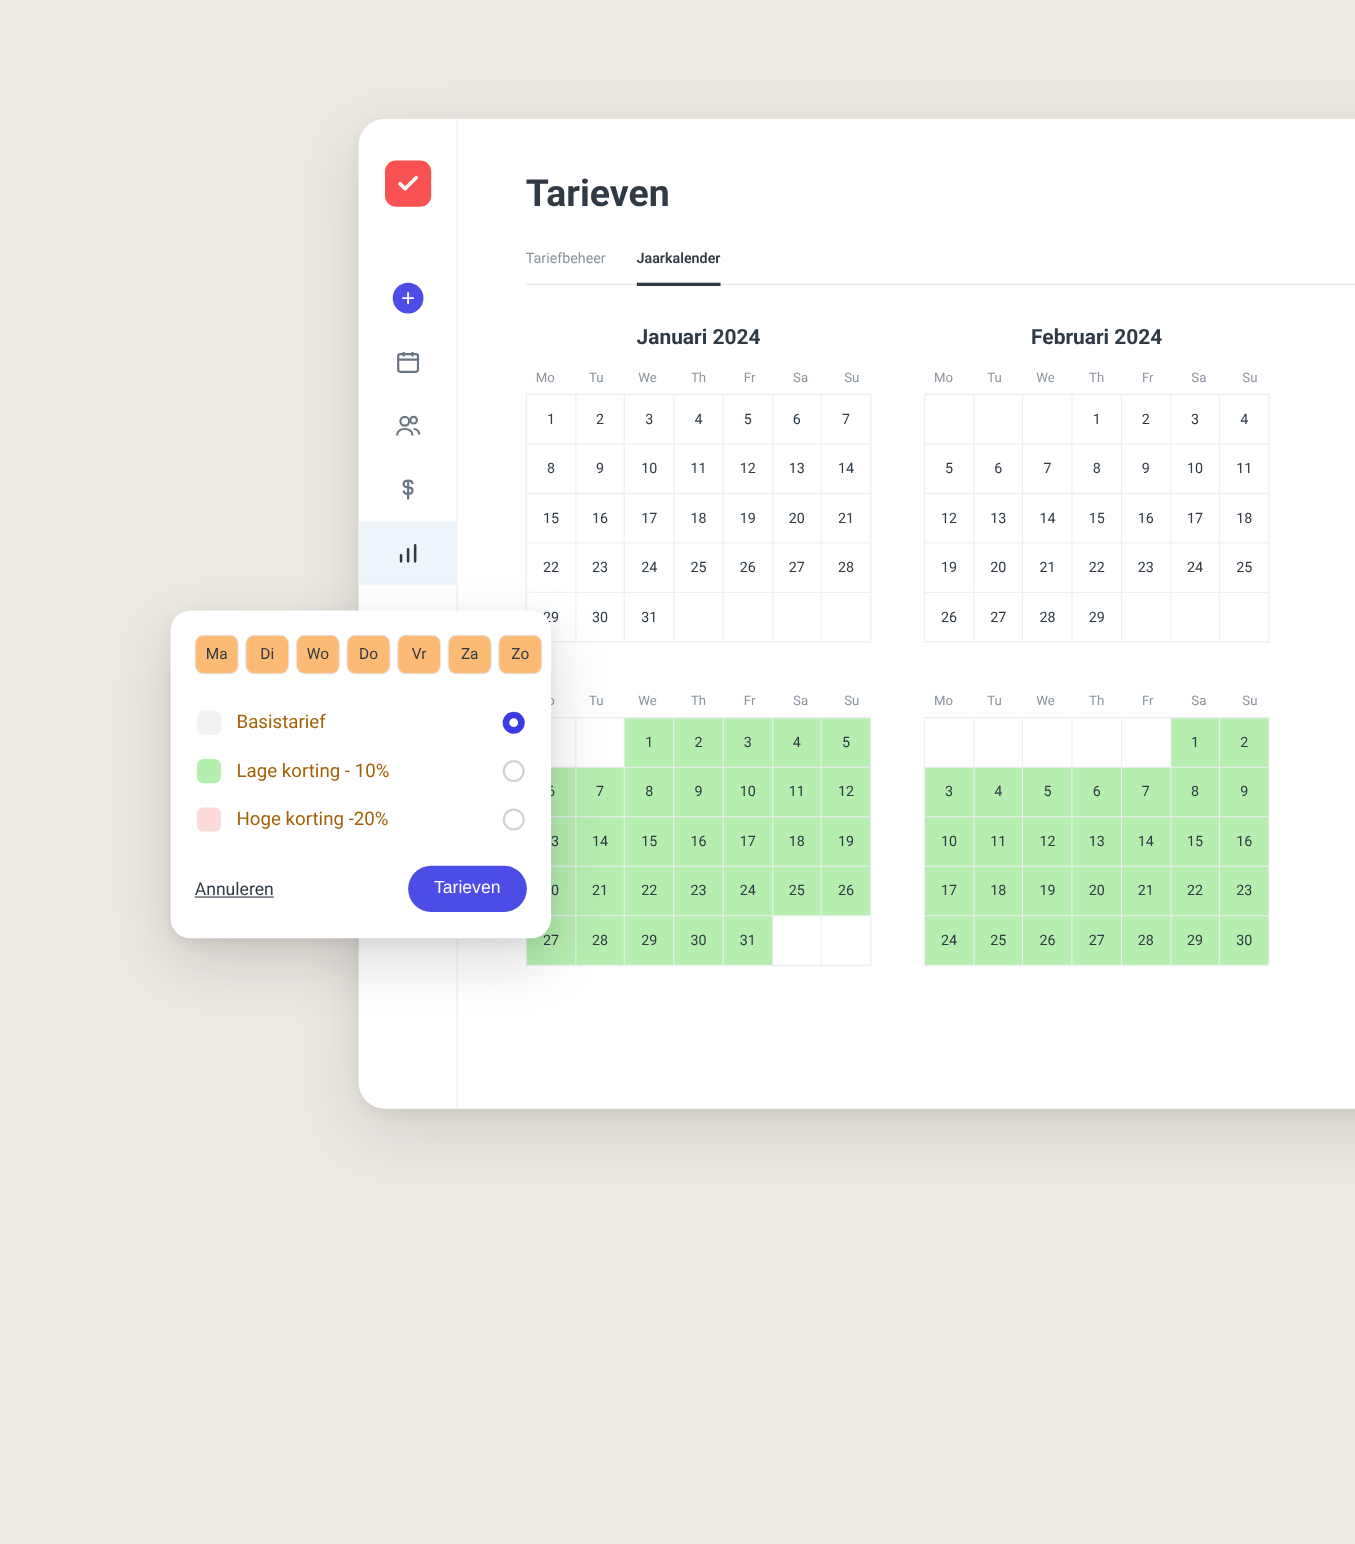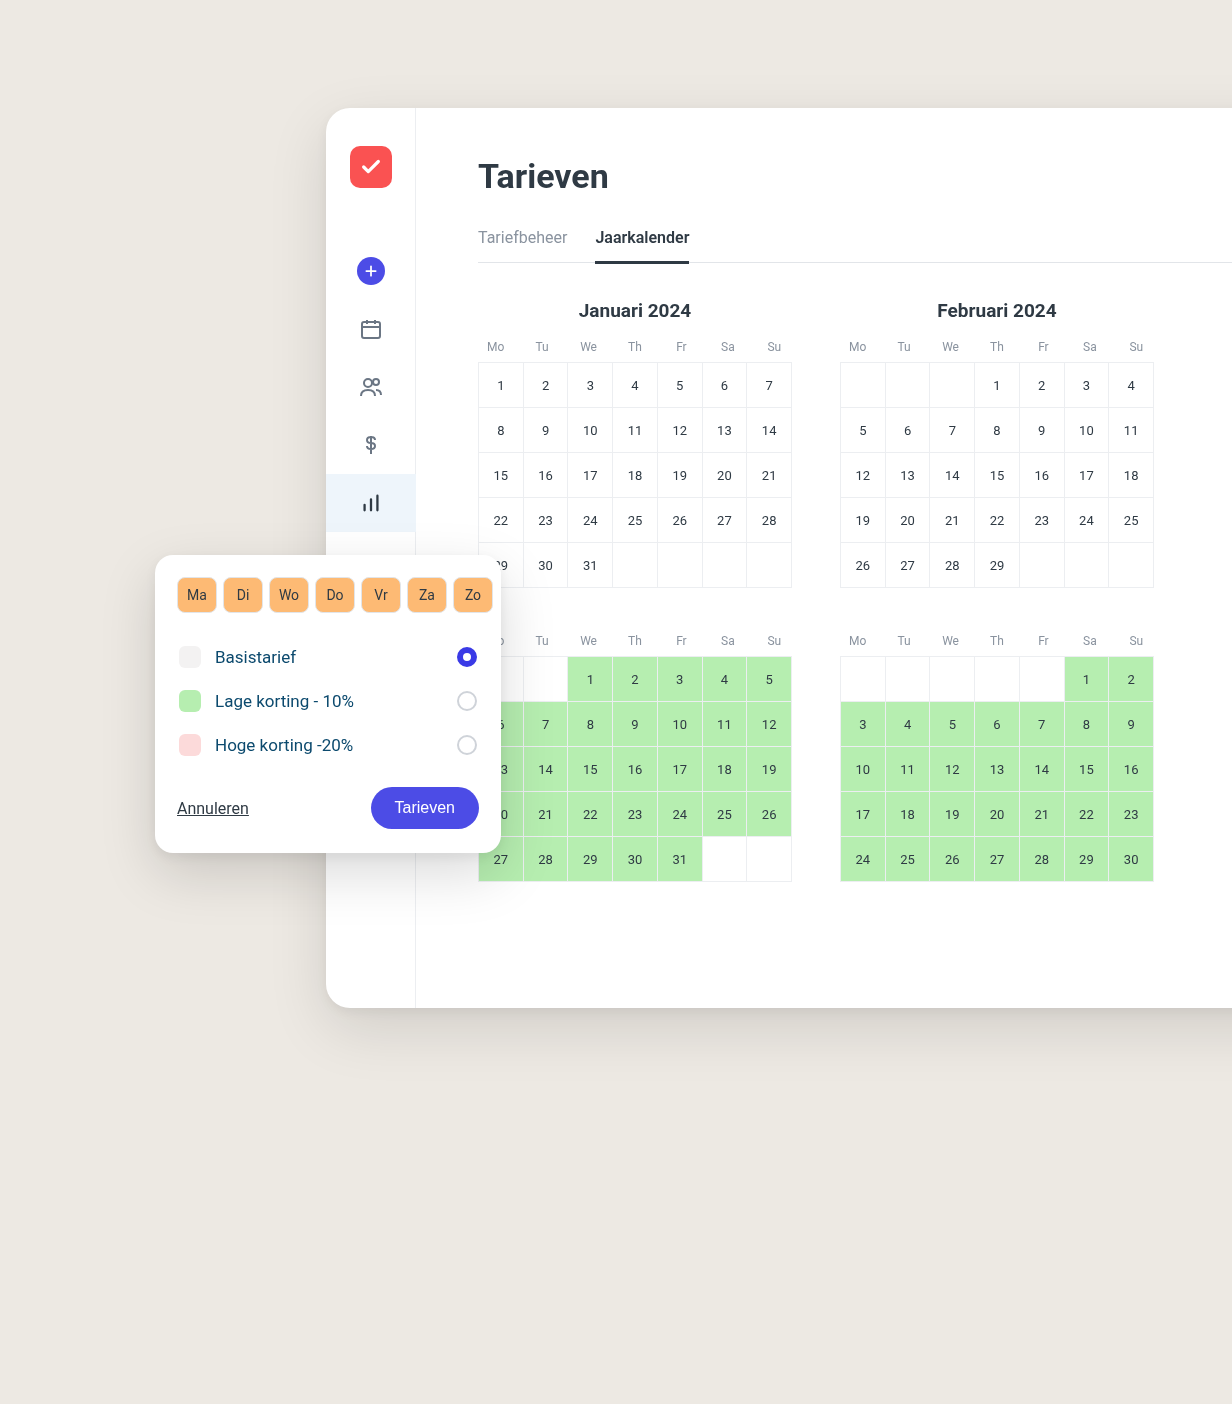--- a/index.html
+++ b/index.html
@@ -73,21 +73,21 @@
     margin-bottom: 32px;
   }
   .tabs {
     display: flex;
     gap: 28px;
     border-bottom: 1px solid #e2e5e9;
     margin-bottom: 36px;
   }
   .tab {
     padding-bottom: 14px;
-    font-size: 16px;
+    font-size: 13px;
     color: #8a939f;
     cursor: pointer;
     border-bottom: 3px solid transparent;
     margin-bottom: -2px;
   }
   .tab.active {
     color: #2f3a44;
     font-weight: 600;
     border-bottom-color: #2f3a44;
   }
@@ -182,21 +182,21 @@
     padding: 11px 2px;
   }
   .popup .swatch {
     width: 22px;
     height: 22px;
     border-radius: 6px;
   }
   .popup .olabel {
     flex: 1;
     font-size: 17px;
-    color: #0c4a6e;
+    color: #a16207;
   }
   .popup .radio {
     width: 20px;
     height: 20px;
     border-radius: 50%;
     border: 2px solid #cfd3d9;
     cursor: pointer;
   }
   .popup .radio.selected {
     border: 6px solid #3a3ae6;

